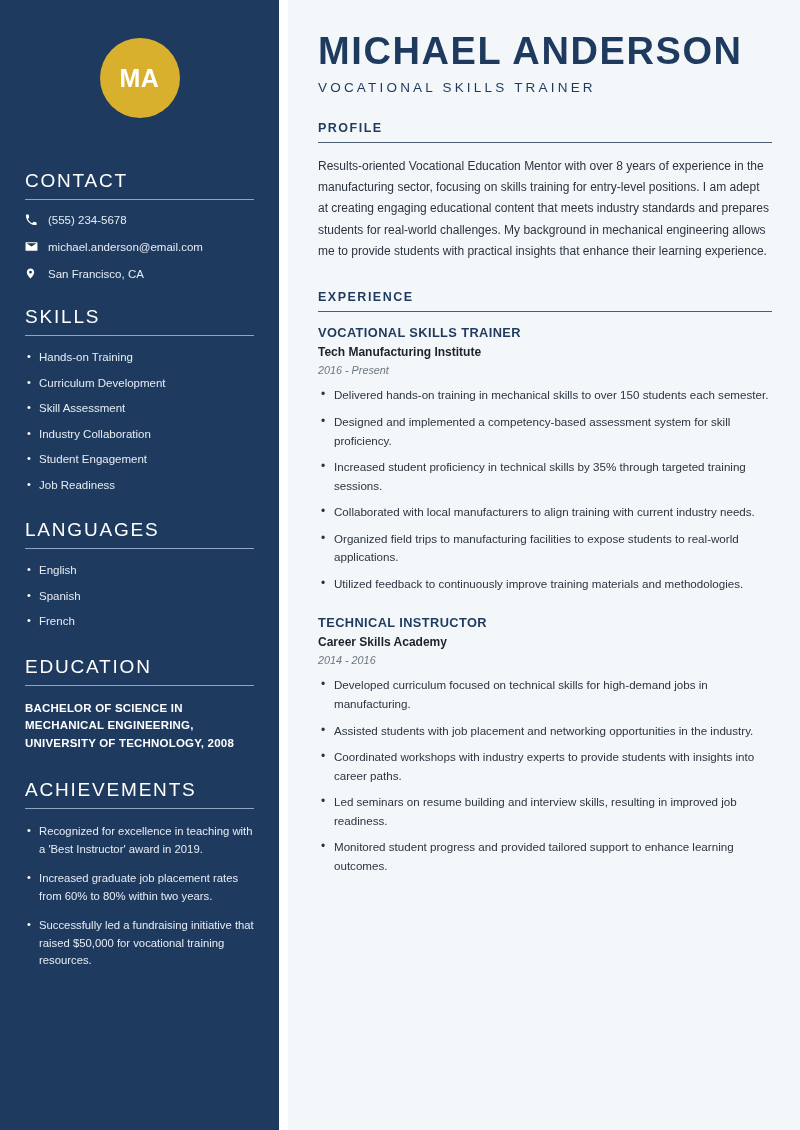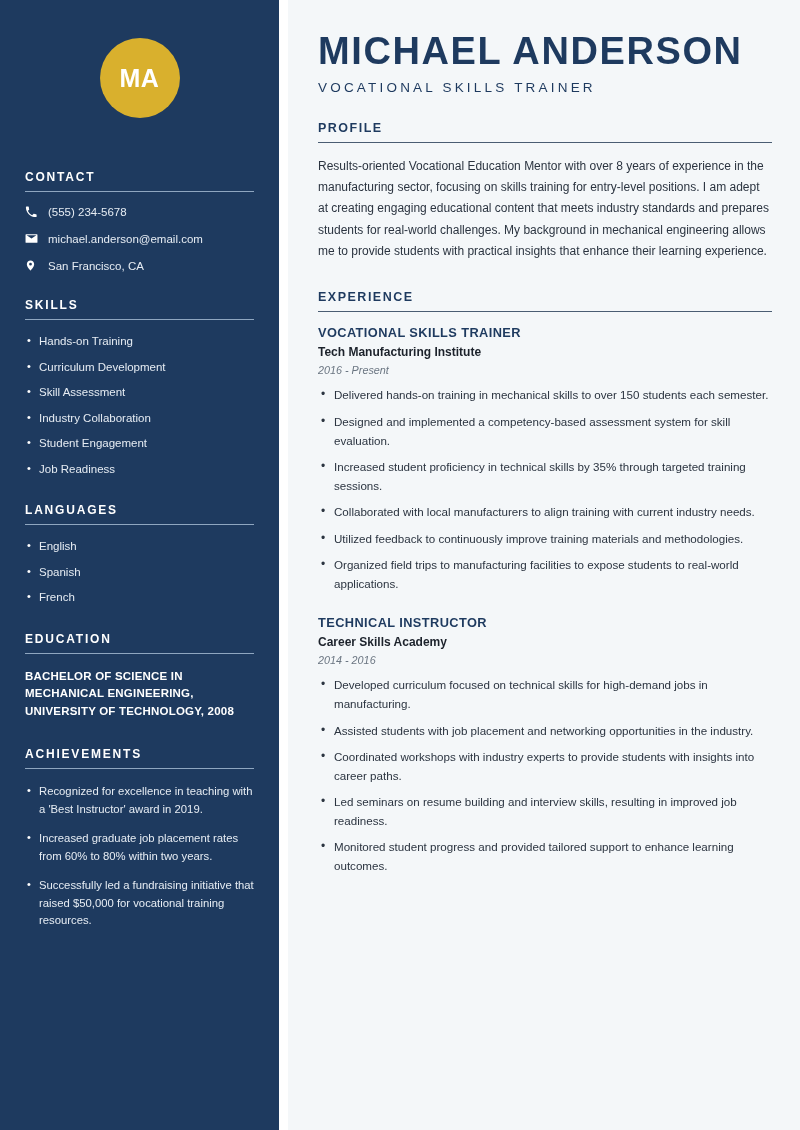--- a/index.html
+++ b/index.html
@@ -45,22 +45,22 @@
     justify-content: center;
     color: #ffffff;
     font-size: 25px;
     font-weight: bold;
     letter-spacing: 0.5px;
   }
 
   .side-section { margin-bottom: 26px; }
 
   .side-heading {
-    font-size: 12px;
-    font-weight: bold;
+    font-size: 19px;
+    font-weight: normal;
     letter-spacing: 1.8px;
     color: #ffffff;
     margin-bottom: 7px;
   }
   .side-rule {
     height: 1px;
     background: #8fa6c0;
     margin-bottom: 14px;
   }
 
@@ -313,25 +313,25 @@
     <section>
       <div class="main-heading">EXPERIENCE</div>
       <div class="main-rule"></div>
 
       <div class="exp-block">
         <div class="exp-title">VOCATIONAL SKILLS TRAINER</div>
         <div class="exp-company">Tech Manufacturing Institute</div>
         <div class="exp-dates">2016 - Present</div>
         <ul class="exp-list">
           <li>Delivered hands-on training in mechanical skills to over 150 students each semester.</li>
-          <li>Designed and implemented a competency-based assessment system for skill evaluation.</li>
+          <li>Designed and implemented a competency-based assessment system for skill proficiency.</li>
           <li>Increased student proficiency in technical skills by 35% through targeted training sessions.</li>
           <li>Collaborated with local manufacturers to align training with current industry needs.</li>
+          <li>Organized field trips to manufacturing facilities to expose students to real-world applications.</li>
           <li>Utilized feedback to continuously improve training materials and methodologies.</li>
-          <li>Organized field trips to manufacturing facilities to expose students to real-world applications.</li>
         </ul>
       </div>
 
       <div class="exp-spacer"></div>
 
       <div class="exp-block">
         <div class="exp-title">TECHNICAL INSTRUCTOR</div>
         <div class="exp-company">Career Skills Academy</div>
         <div class="exp-dates">2014 - 2016</div>
         <ul class="exp-list">

